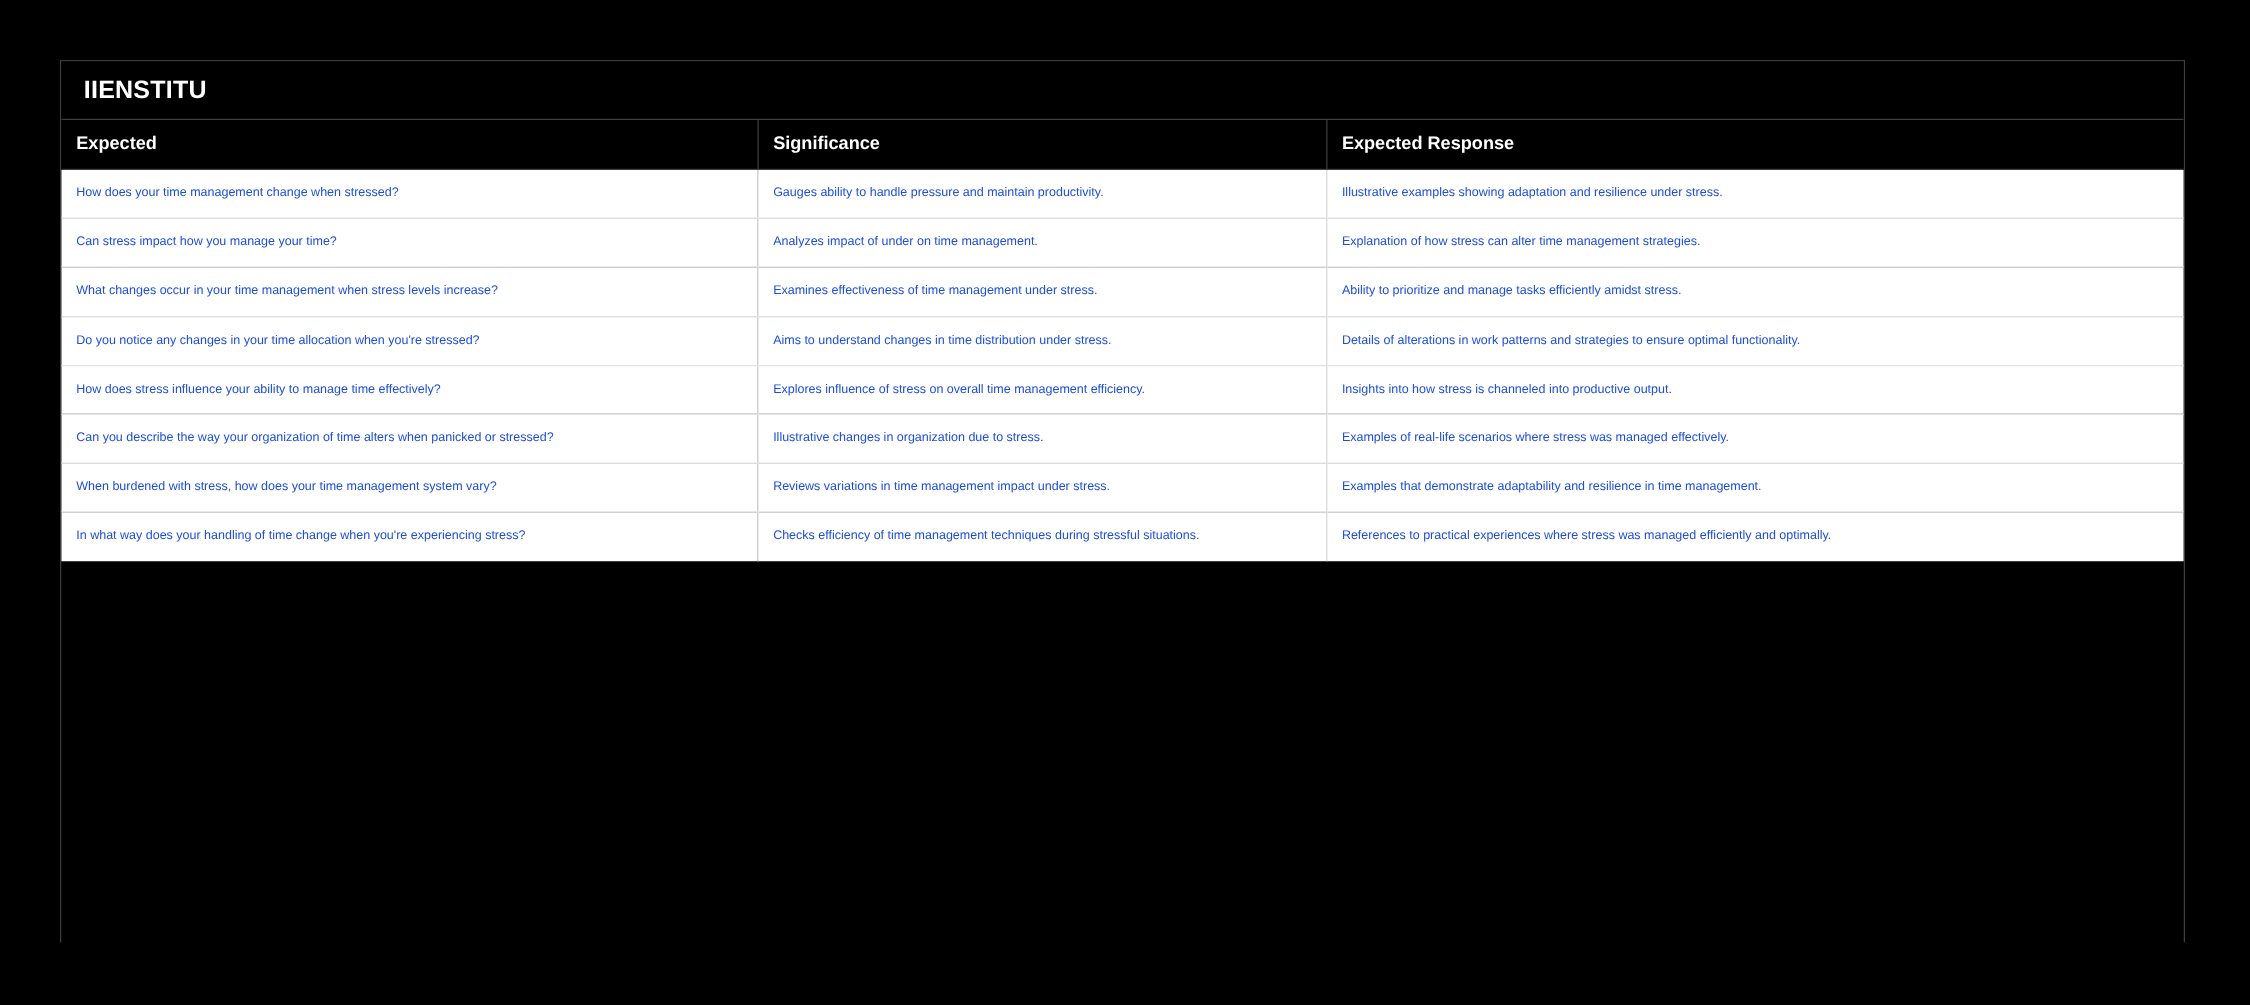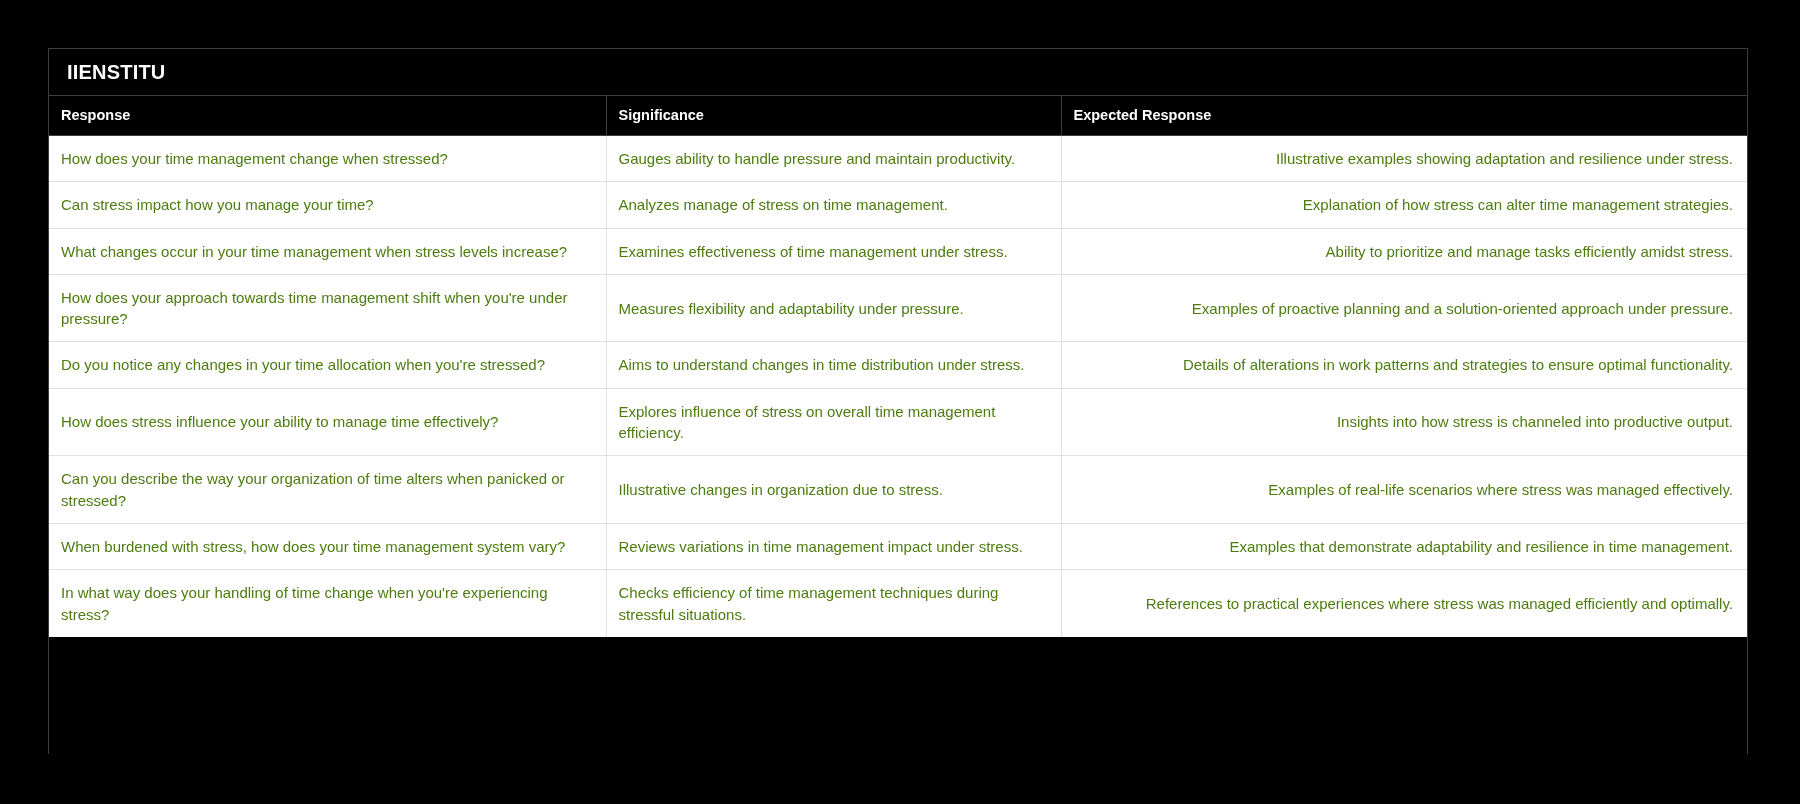--- a/index.html
+++ b/index.html
@@ -68,31 +68,31 @@
     padding: 11px 12px 12px 12px;
     border-right: 1px solid #3d3d3d;
     border-bottom: 1px solid #3d3d3d;
     vertical-align: middle;
     white-space: nowrap;
   }
   thead th:last-child { border-right: none; }
 
   tbody td {
     background: #ffffff;
-    color: #4d7c0f;
-    font-size: 15px;
+    color: #1d4ed8;
+    font-size: 10px;
     line-height: 1.42;
     text-align: left;
     padding: 12px 14px 12px 12px;
     border-right: 1px solid #e2e2e2;
     border-bottom: 1px solid #e2e2e2;
     vertical-align: middle;
     word-wrap: break-word;
   }
-  tbody td:last-child { border-right: none; text-align: right; }
+  tbody td:last-child { border-right: none; }
   tbody tr:last-child td { border-bottom: none; }
 </style>
 </head>
 <body>
 
 <div id="page">
 
   <div id="table-card">
 
     <div class="brand-bar">
@@ -100,50 +100,45 @@
     </div>
 
     <table class="grid">
       <colgroup>
         <col class="c-question">
         <col class="c-significance">
         <col class="c-response">
       </colgroup>
       <thead>
         <tr>
-          <th>Response</th>
+          <th>Expected</th>
           <th>Significance</th>
           <th>Expected Response</th>
         </tr>
       </thead>
       <tbody>
 
         <tr>
           <td>How does your time management change when stressed?</td>
           <td>Gauges ability to handle pressure and maintain productivity.</td>
           <td>Illustrative examples showing adaptation and resilience under stress.</td>
         </tr>
 
         <tr>
           <td>Can stress impact how you manage your time?</td>
-          <td>Analyzes manage of stress on time management.</td>
+          <td>Analyzes impact of under on time management.</td>
           <td>Explanation of how stress can alter time management strategies.</td>
         </tr>
 
         <tr>
           <td>What changes occur in your time management when stress levels increase?</td>
           <td>Examines effectiveness of time management under stress.</td>
           <td>Ability to prioritize and manage tasks efficiently amidst stress.</td>
         </tr>
 
-        <tr>
-          <td>How does your approach towards time management shift when you're under pressure?</td>
-          <td>Measures flexibility and adaptability under pressure.</td>
-          <td>Examples of proactive planning and a solution-oriented approach under pressure.</td>
-        </tr>
 
         <tr>
           <td>Do you notice any changes in your time allocation when you're stressed?</td>
           <td>Aims to understand changes in time distribution under stress.</td>
           <td>Details of alterations in work patterns and strategies to ensure optimal functionality.</td>
         </tr>
 
         <tr>
           <td>How does stress influence your ability to manage time effectively?</td>
           <td>Explores influence of stress on overall time management efficiency.</td>

